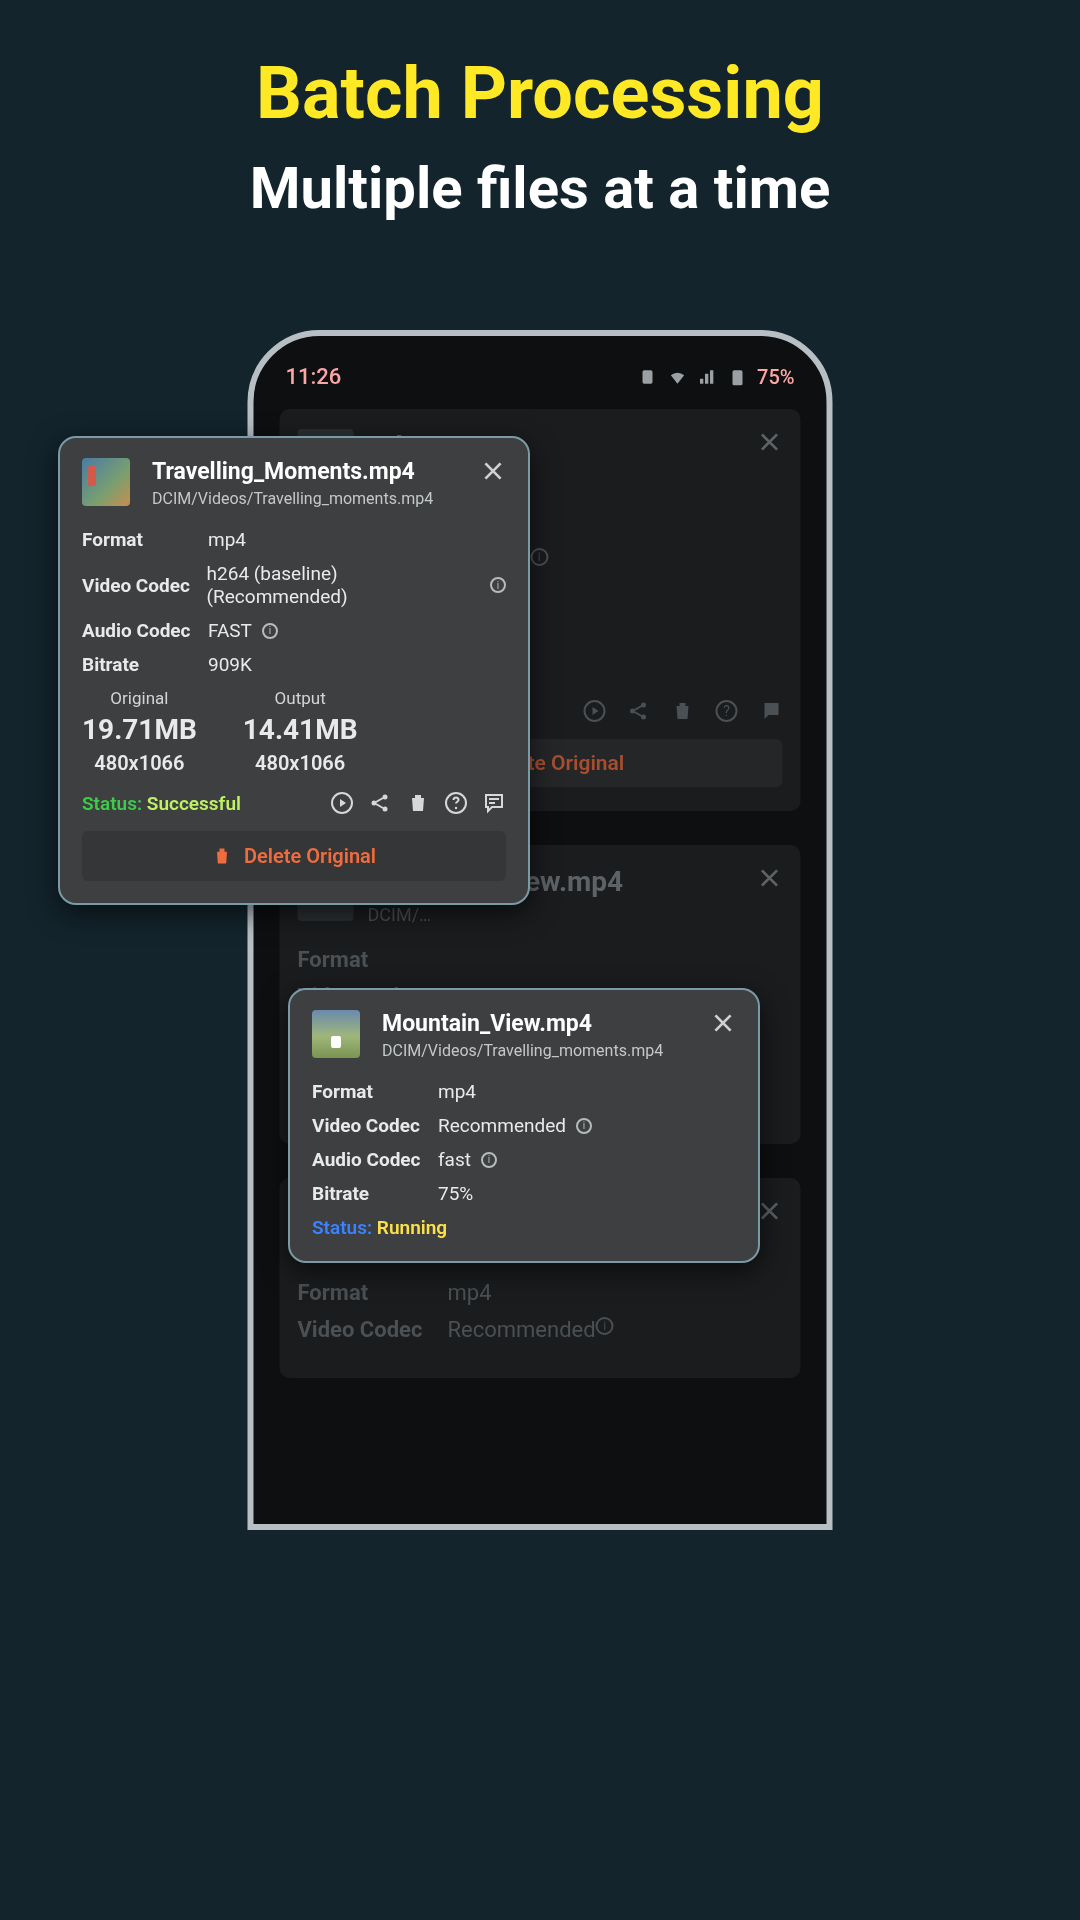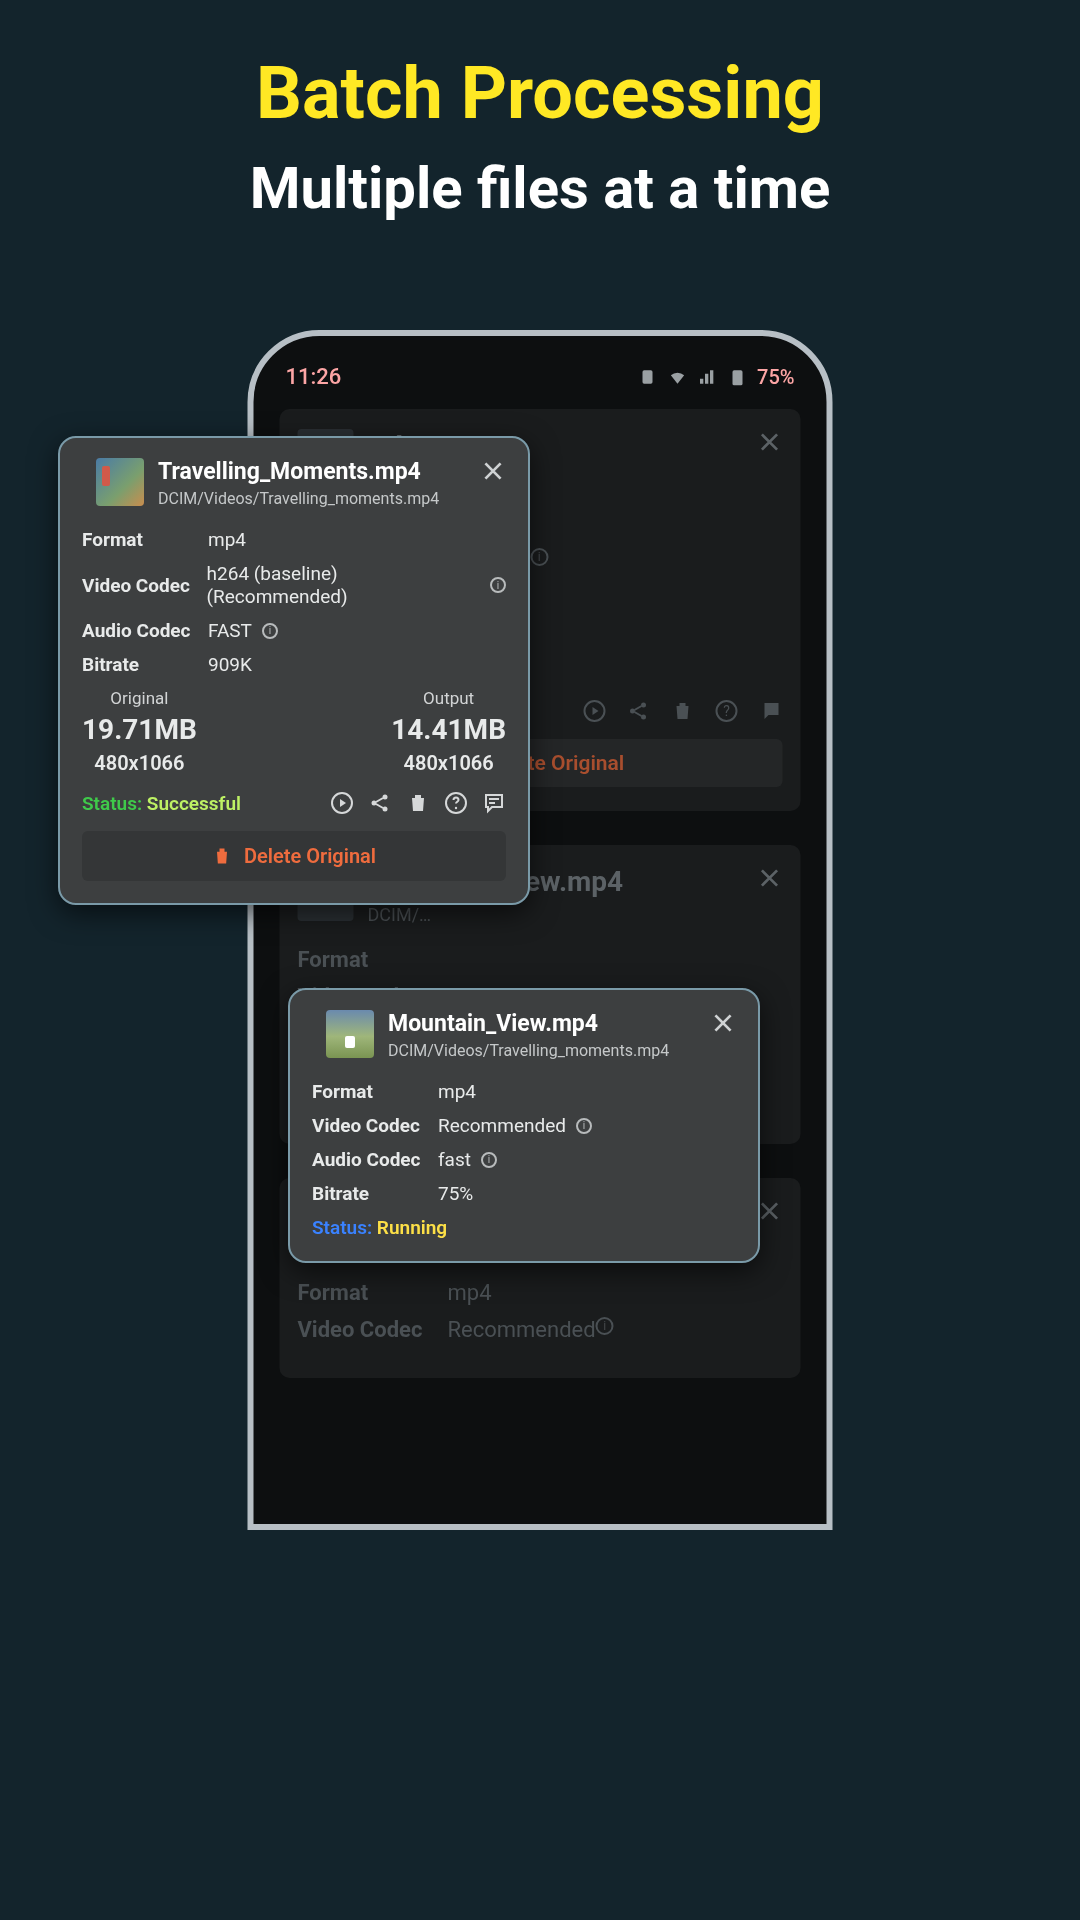--- a/index.html
+++ b/index.html
@@ -61,39 +61,39 @@
   position: absolute;
   background: #3d3f40;
   border: 2px solid #7a9aa8;
   border-radius: 18px;
   box-shadow: 0 8px 28px rgba(0,0,0,0.6);
   color: #e8eaea;
 }
 .card1 { top: 436px; left: 58px; width: 472px; padding: 20px 22px 22px; }
 .card2 { top: 988px; left: 288px; width: 472px; padding: 20px 22px 22px; }
 
-.fc-head { display: flex; align-items: flex-start; gap: 14px; margin-left: 14px; }
+.fc-head { display: flex; align-items: flex-start; gap: 22px; }
 .fc-thumb { width: 48px; height: 48px; border-radius: 4px; flex-shrink: 0; }
 .fc-thumb.t1 { background: linear-gradient(135deg,#4a7ba6 0%,#7a9f6e 60%,#c98d4e 100%); position: relative; }
 .fc-thumb.t1::after { content:''; position:absolute; left:6px; top:8px; width:8px; height:20px; background:#d15a4a; border-radius:2px; }
 .fc-thumb.t2 { background: linear-gradient(180deg,#6a8aae 0%,#9fb67a 55%,#7a9452 100%); position: relative; }
 .fc-thumb.t2::after { content:''; position:absolute; left:50%; top:54%; transform:translateX(-50%); width:10px; height:12px; background:#fff; border-radius:2px; }
 .fc-title-block { flex: 1; min-width: 0; }
 .fc-title { font-size: 23px; font-weight: 700; color: #fff; }
 .fc-path { font-size: 16px; color: #c5c8c9; margin-top: 4px; }
 .fc-close { cursor: pointer; }
 .fc-close svg { width: 26px; height: 26px; stroke: #cfd2d3; stroke-width: 2.5; fill: none; }
 
 .fc-fields { margin-top: 20px; }
 .fc-row { display: flex; margin-bottom: 11px; align-items: center; }
 .fc-label { width: 126px; font-size: 19px; font-weight: 700; }
 .fc-val { font-size: 19px; display: flex; align-items: center; gap: 10px; }
 .info-light { width: 16px; height: 16px; border: 2px solid #b8bbbc; border-radius: 50%; display: inline-flex; align-items: center; justify-content: center; font-size: 10px; color: #b8bbbc; }
 
-.fc-sizes { display: flex; gap: 20px; justify-content: space-between; margin-top: 12px; }
+.fc-sizes { display: flex; gap: 46px; justify-content: flex-start; margin-top: 12px; }
 .fc-scol { text-align: center; }
 .fc-sh { font-size: 17px; color: #d2d4d5; }
 .fc-sv { font-size: 28px; font-weight: 700; margin-top: 5px; }
 .fc-sr { font-size: 20px; font-weight: 600; margin-top: 5px; }
 
 .fc-outpath { font-size: 15px; color: #bcbfc0; margin-top: 12px; line-height: 1.35; }
 
 .fc-status-row { display: flex; justify-content: space-between; align-items: center; margin-top: 16px; }
 .fc-status-s { font-size: 19px; font-weight: 600; }
 .fc-status-s .lbl { color: #3fca4a; }

